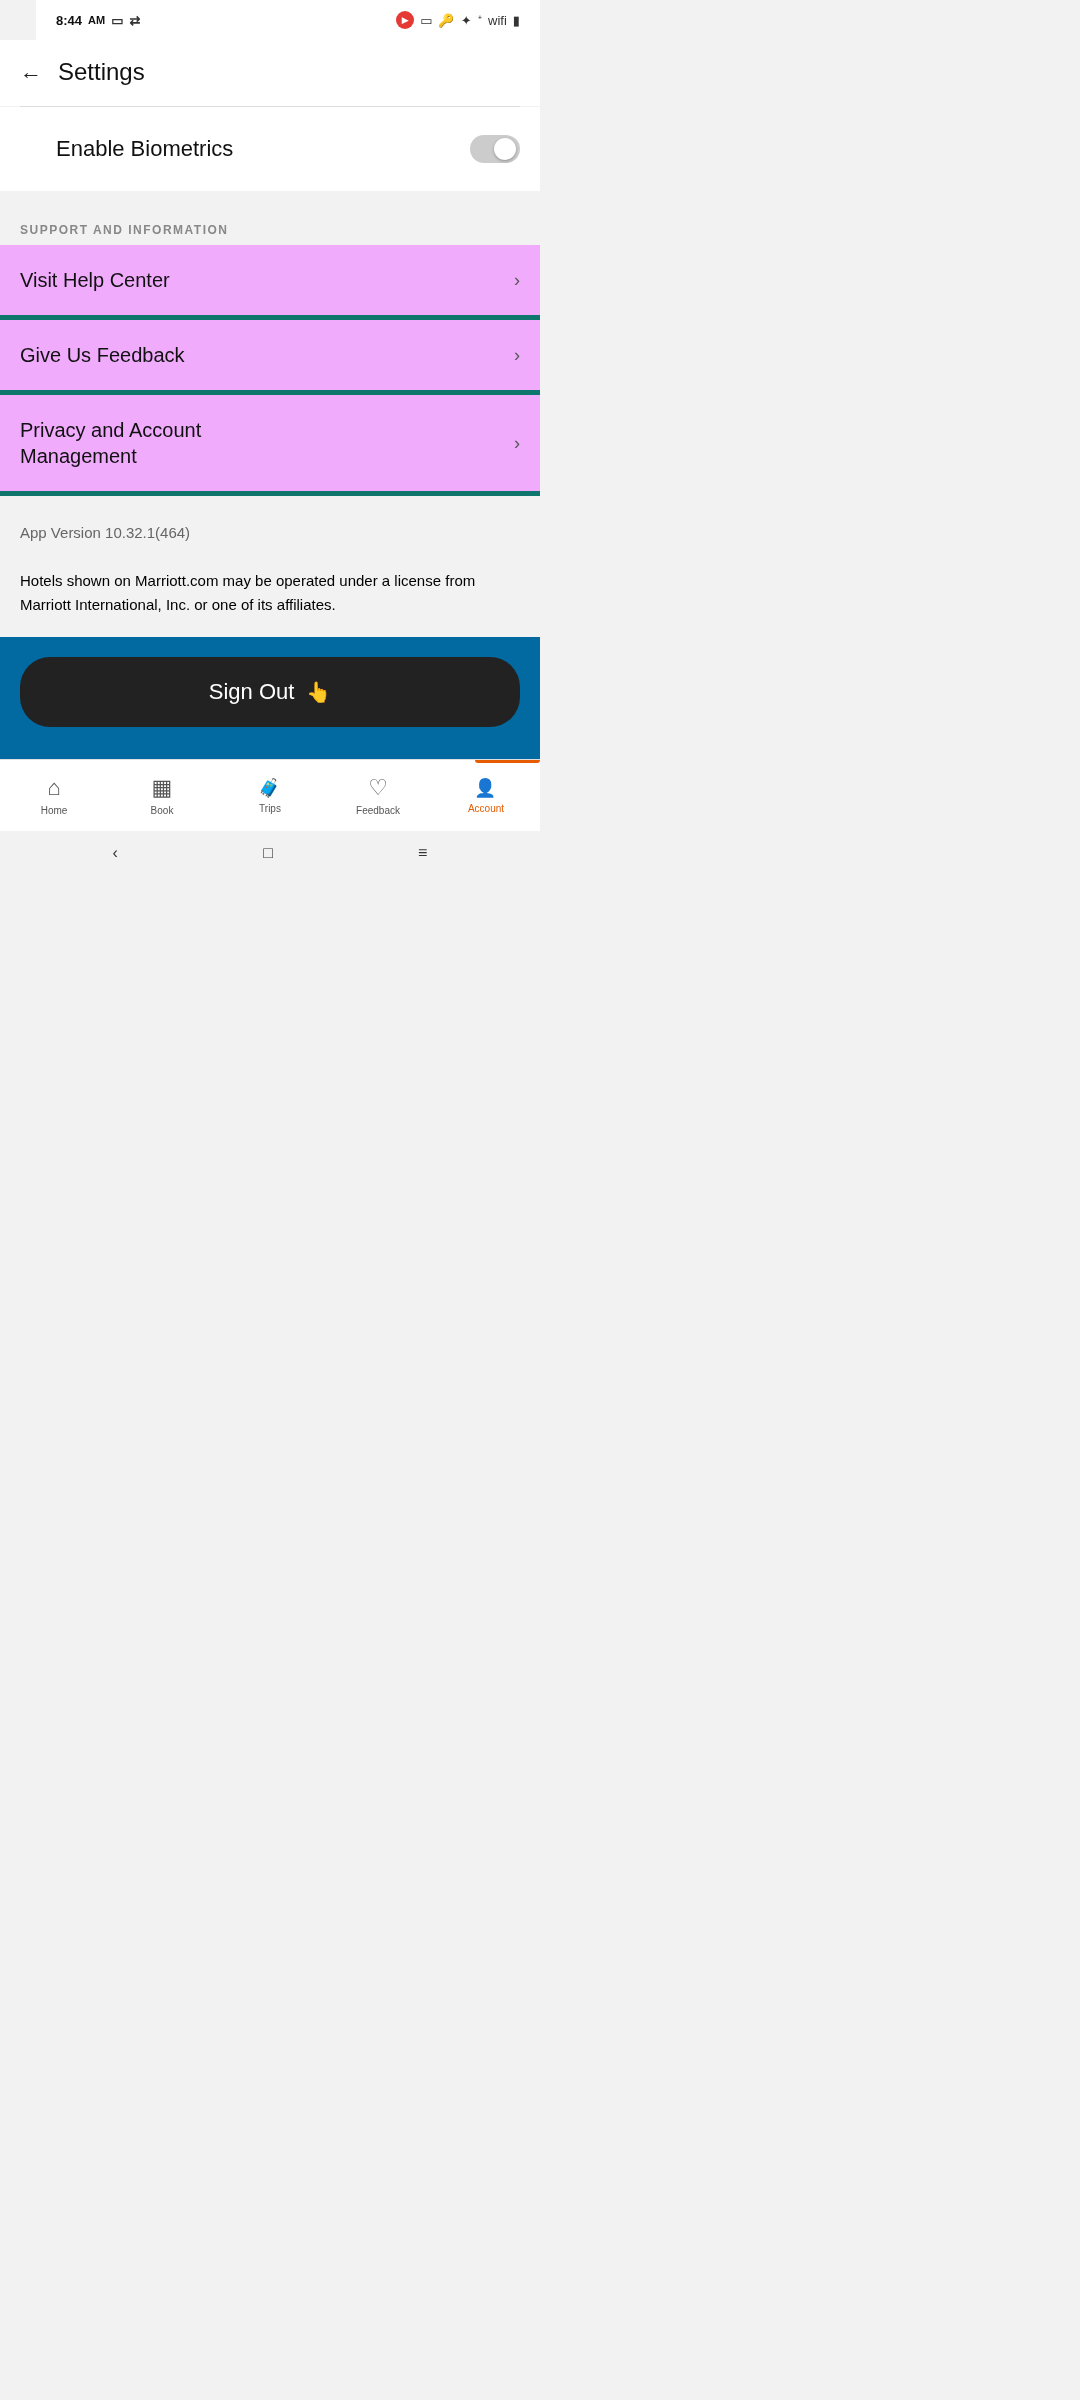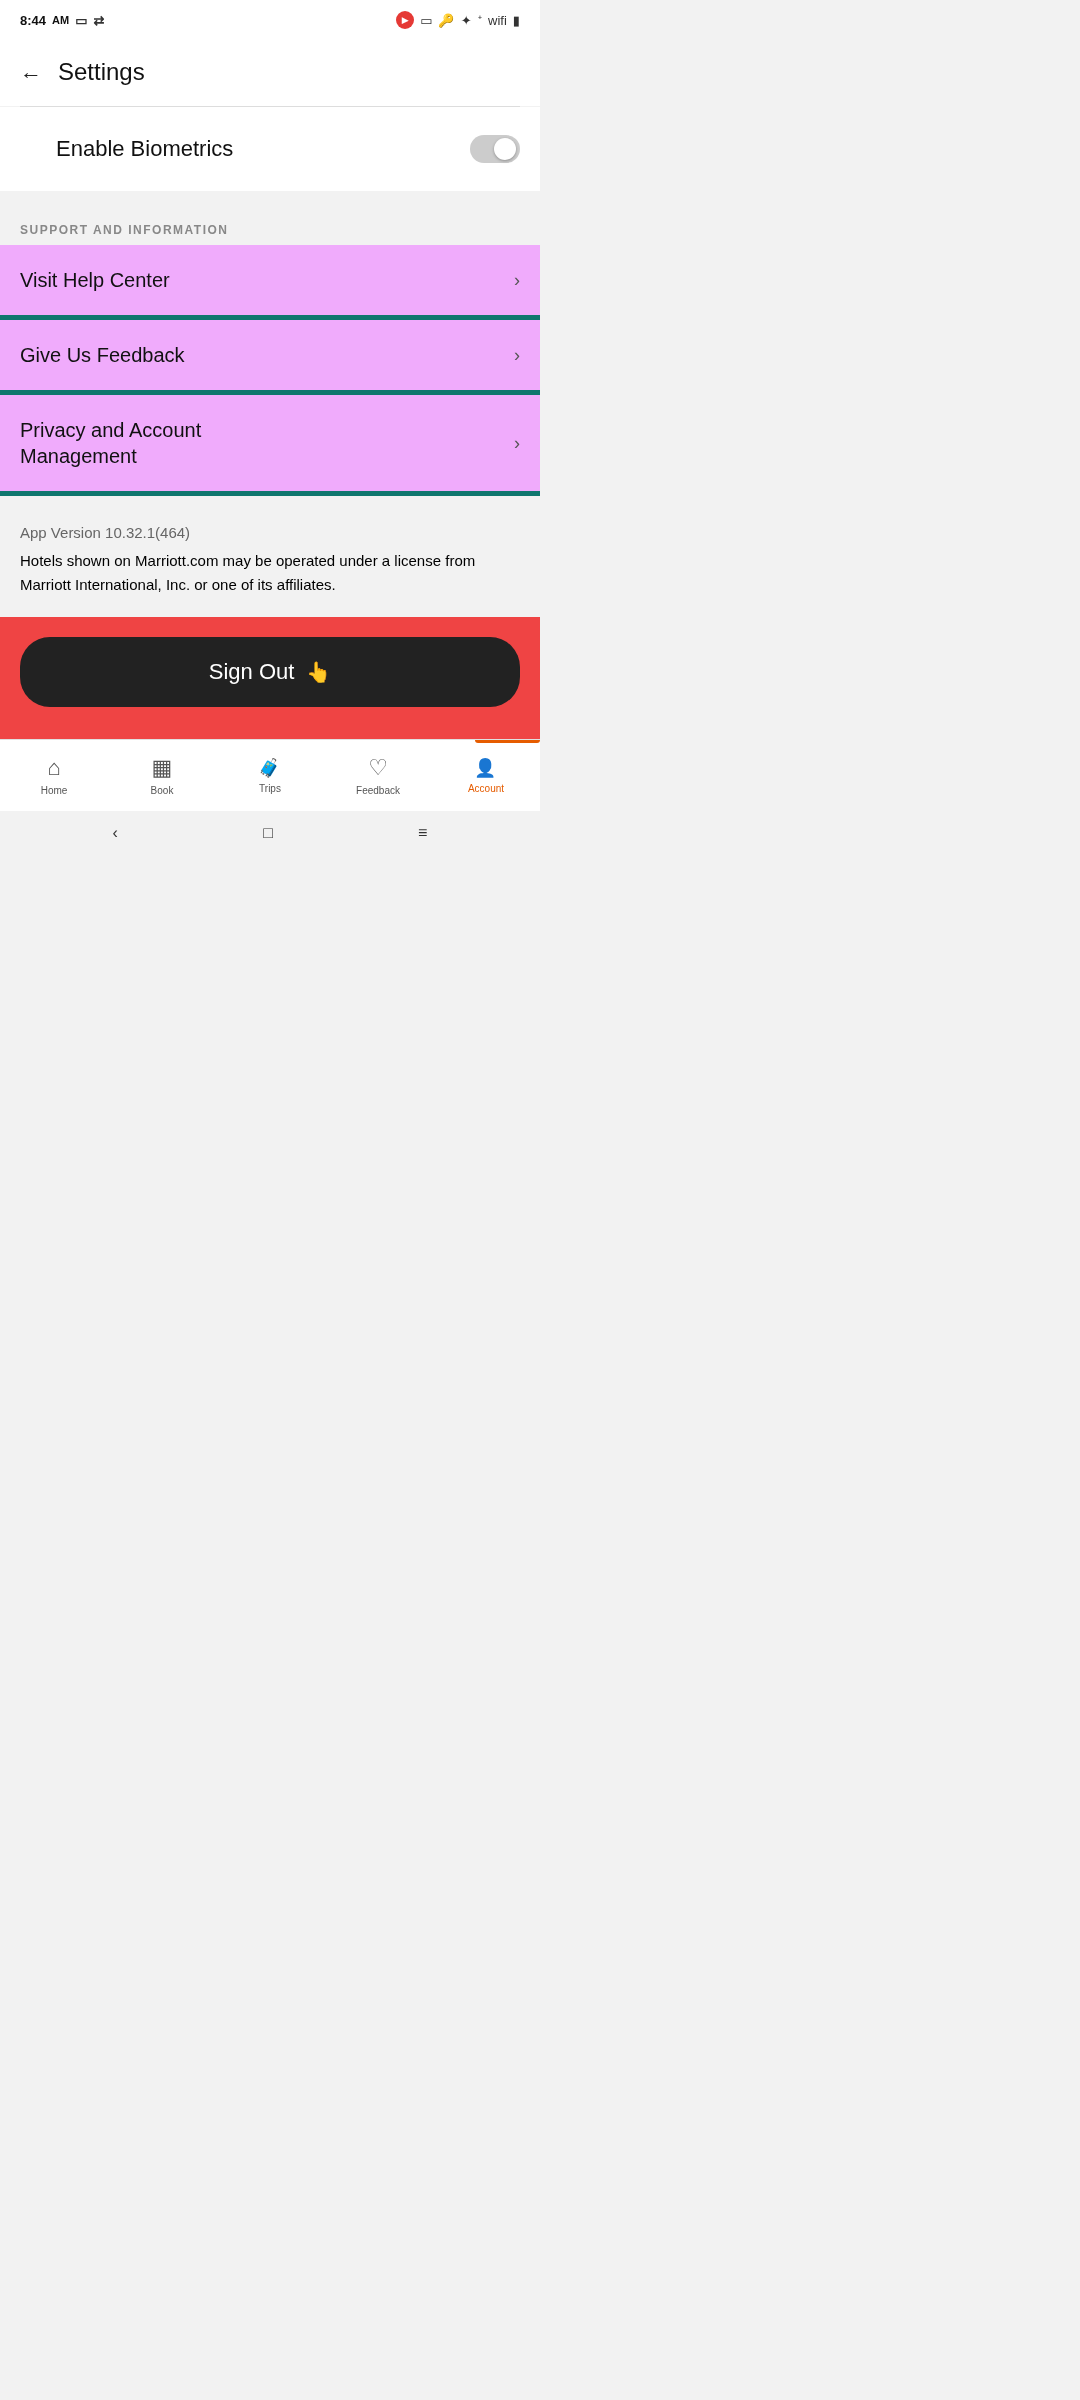--- a/index.html
+++ b/index.html
@@ -16,20 +16,21 @@
     }
 
     
     .status-bar {
       background: #fff;
       display: flex;
       align-items: center;
       justify-content: space-between;
       padding: 8px 20px;
       height: 40px;
+      margin-left: 36px;
     }
     .status-left {
       font-size: 13px;
       font-weight: 600;
       color: #111;
       display: flex;
       align-items: center;
       gap: 6px;
     }
     .status-right {
@@ -152,32 +153,32 @@
     }
 
     
     .app-info {
       padding: 28px 20px 20px 20px;
       background: #f2f2f2;
     }
     .app-version {
       font-size: 15px;
       color: #666;
-      margin-bottom: 8px;
+      margin-bottom: 28px;
     }
     .app-disclaimer {
       font-size: 15px;
       color: #000000;
       line-height: 1.6;
     }
 
     
     .sign-out-container {
       padding: 20px 20px 32px 20px;
-      background: #ef4444;
+      background: #0369a1;
     }
     .sign-out-btn {
       width: 100%;
       background: #222;
       color: #fff;
       border: none;
       border-radius: 30px;
       font-size: 22px;
       font-weight: 400;
       padding: 22px;

